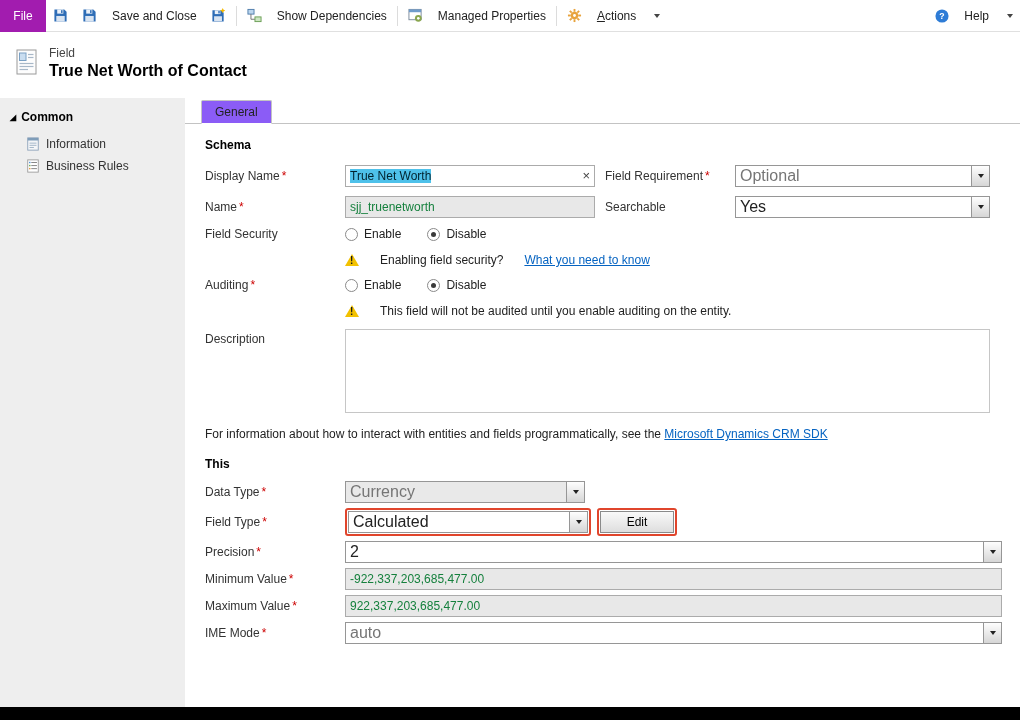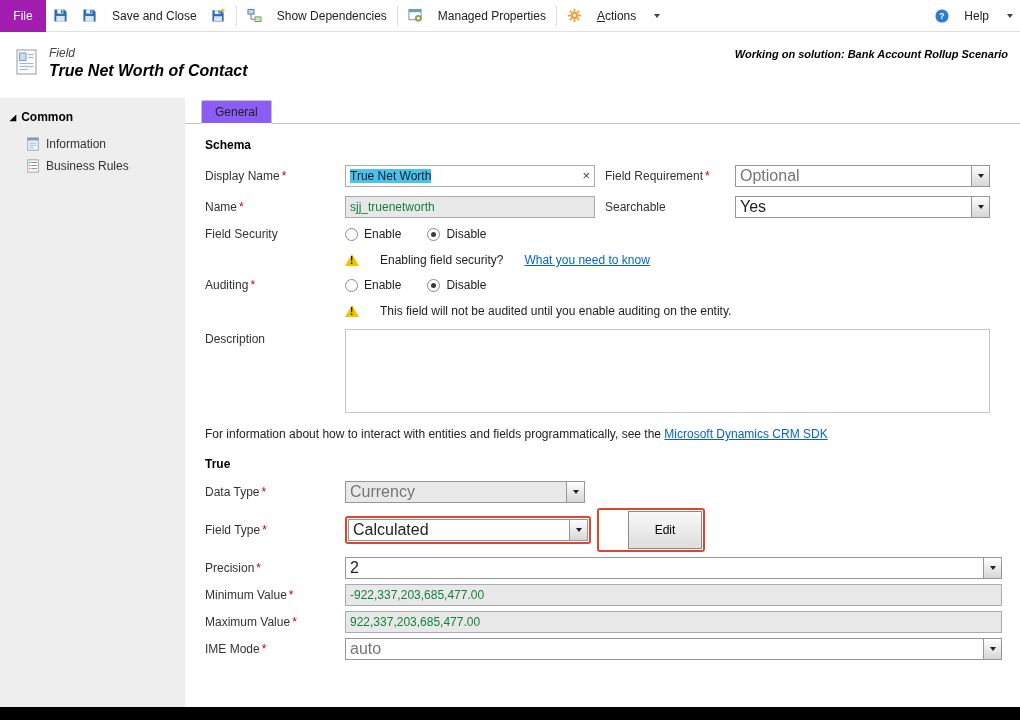--- a/index.html
+++ b/index.html
@@ -11,21 +11,21 @@
   .toolbar{height:32px;flex:0 0 auto;display:flex;align-items:center;background:#fff;border-bottom:1px solid #e0e0e0;}
   .file-tab{width:46px;height:32px;background:#a21caf;color:#fff;display:flex;align-items:center;justify-content:center;font-size:12px;cursor:pointer;flex:0 0 auto;}
   .tb-btn{display:flex;align-items:center;gap:15px;border:none;background:transparent;font:12px "Liberation Sans",sans-serif;color:#222;padding:0 7px;height:24px;cursor:pointer;}
   .tb-sep{width:1px;height:20px;background:#dcdcdc;margin:0 3px;flex:0 0 auto;}
   .tb-spacer{flex:1;}
   .caret{width:0;height:0;border-left:3.5px solid transparent;border-right:3.5px solid transparent;border-top:4px solid #444;margin-left:3px;}
   .fl-und{display:inline-block;}
   .fl-und::first-letter{text-decoration:underline;}
 
   
-  .page-header{flex:0 0 auto;height:66px;display:flex;align-items:flex-start;padding:14px 12px 0 14px;font-style:italic;}
+  .page-header{flex:0 0 auto;height:66px;display:flex;align-items:flex-start;padding:14px 12px 0 14px;}
   .header-icon{margin:2px 9px 0 0;flex:0 0 auto;}
   .entity-type{font-size:12px;color:#444;}
   .page-title{font-size:16px;font-weight:bold;color:#000;margin-top:2px;}
   .solution-note{margin-left:auto;font-size:11px;font-weight:bold;color:#000;padding-top:2px;white-space:nowrap;}
 
   
   .body{flex:1;display:flex;min-height:0;}
   .sidebar{width:185px;flex:0 0 auto;background:#eeeeee;padding:12px 0 0 10px;}
   .sidebar-group{display:flex;align-items:center;gap:5px;font-size:12px;font-weight:bold;color:#000;margin-bottom:9px;cursor:pointer;}
   .tri{font-size:8px;color:#000;}
@@ -70,21 +70,21 @@
   .warn{width:0;height:0;border-left:7px solid transparent;border-right:7px solid transparent;border-bottom:12px solid #f2c100;position:relative;flex:0 0 auto;}
   .warn::after{content:"!";position:absolute;left:-2px;top:1px;font-size:10px;font-weight:bold;color:#1a1a1a;line-height:11px;}
 
   a.link{color:#0563c1;text-decoration:underline;cursor:pointer;}
 
   .desc{width:645px;height:84px;border:1px solid #c6c6c6;background:#fff;resize:none;font:12px "Liberation Sans",sans-serif;padding:4px;}
   .sdk-row{margin:14px 0 16px;font-size:12px;color:#222;}
 
   .red-box{display:inline-flex;border:2px solid #e0452c;border-radius:3px;padding:1px;}
   .edit-wrap{margin-left:6px;}
-  .edit-btn{width:74px;height:38px;background:linear-gradient(#f9f9f9,#dedede);border:1px solid #8a8a8a;font:12px "Liberation Sans",sans-serif;color:#000;cursor:pointer;margin-left:28px;}
+  .edit-btn{width:74px;height:22px;background:linear-gradient(#f9f9f9,#dedede);border:1px solid #8a8a8a;font:12px "Liberation Sans",sans-serif;color:#000;cursor:pointer;}
 
   .footer{flex:0 0 auto;height:13px;background:#000;}
   svg{display:block;}
 </style>
 </head>
 <body>
 
 <div class="page">
 
   <div class="toolbar">
@@ -186,21 +186,20 @@
           <line x1="14" y1="9.5" x2="19.5" y2="9.5" stroke="#a8b8c8" stroke-width="1.2"></line>
           <line x1="5.5" y1="15.5" x2="19.5" y2="15.5" stroke="#a8b8c8" stroke-width="1.2"></line>
           <line x1="5.5" y1="18.5" x2="19.5" y2="18.5" stroke="#a8b8c8" stroke-width="1.2"></line>
           <line x1="5.5" y1="21.5" x2="14" y2="21.5" stroke="#a8b8c8" stroke-width="1.2"></line>
         </svg>
     </div>
     <div>
       <div class="entity-type">Field</div>
       <div class="page-title">True Net Worth of Contact</div>
     </div>
-    <div class="solution-note">Working on solution: Bank Account Rollup Scenario</div>
   </div>
 
   <div class="body">
 
     <div class="sidebar">
       <div class="sidebar-group">
         <span class="tri">◢</span>
         <span>Common</span>
       </div>
       <div class="sidebar-item">
@@ -301,21 +300,21 @@
         <div class="row top" style="margin-bottom:8px;">
           <span class="lbl"><span>Description</span></span>
           <textarea class="desc" style=""></textarea>
         </div>
 
         <div class="sdk-row">
           <span>For information about how to interact with entities and fields programmatically, see the</span>
           <a class="link">Microsoft Dynamics CRM SDK</a>
         </div>
 
-        <div class="section-heading" style="margin-bottom:10px;">True</div>
+        <div class="section-heading" style="margin-bottom:10px;">This</div>
 
         <div class="row tight">
           <span class="lbl"><span>Data Type</span><span class="req">*</span></span>
           <div class="dd w240 disabled">
             <span class="val">Currency</span>
             <span class="btn"></span>
           </div>
         </div>
 
         <div class="row tight">

